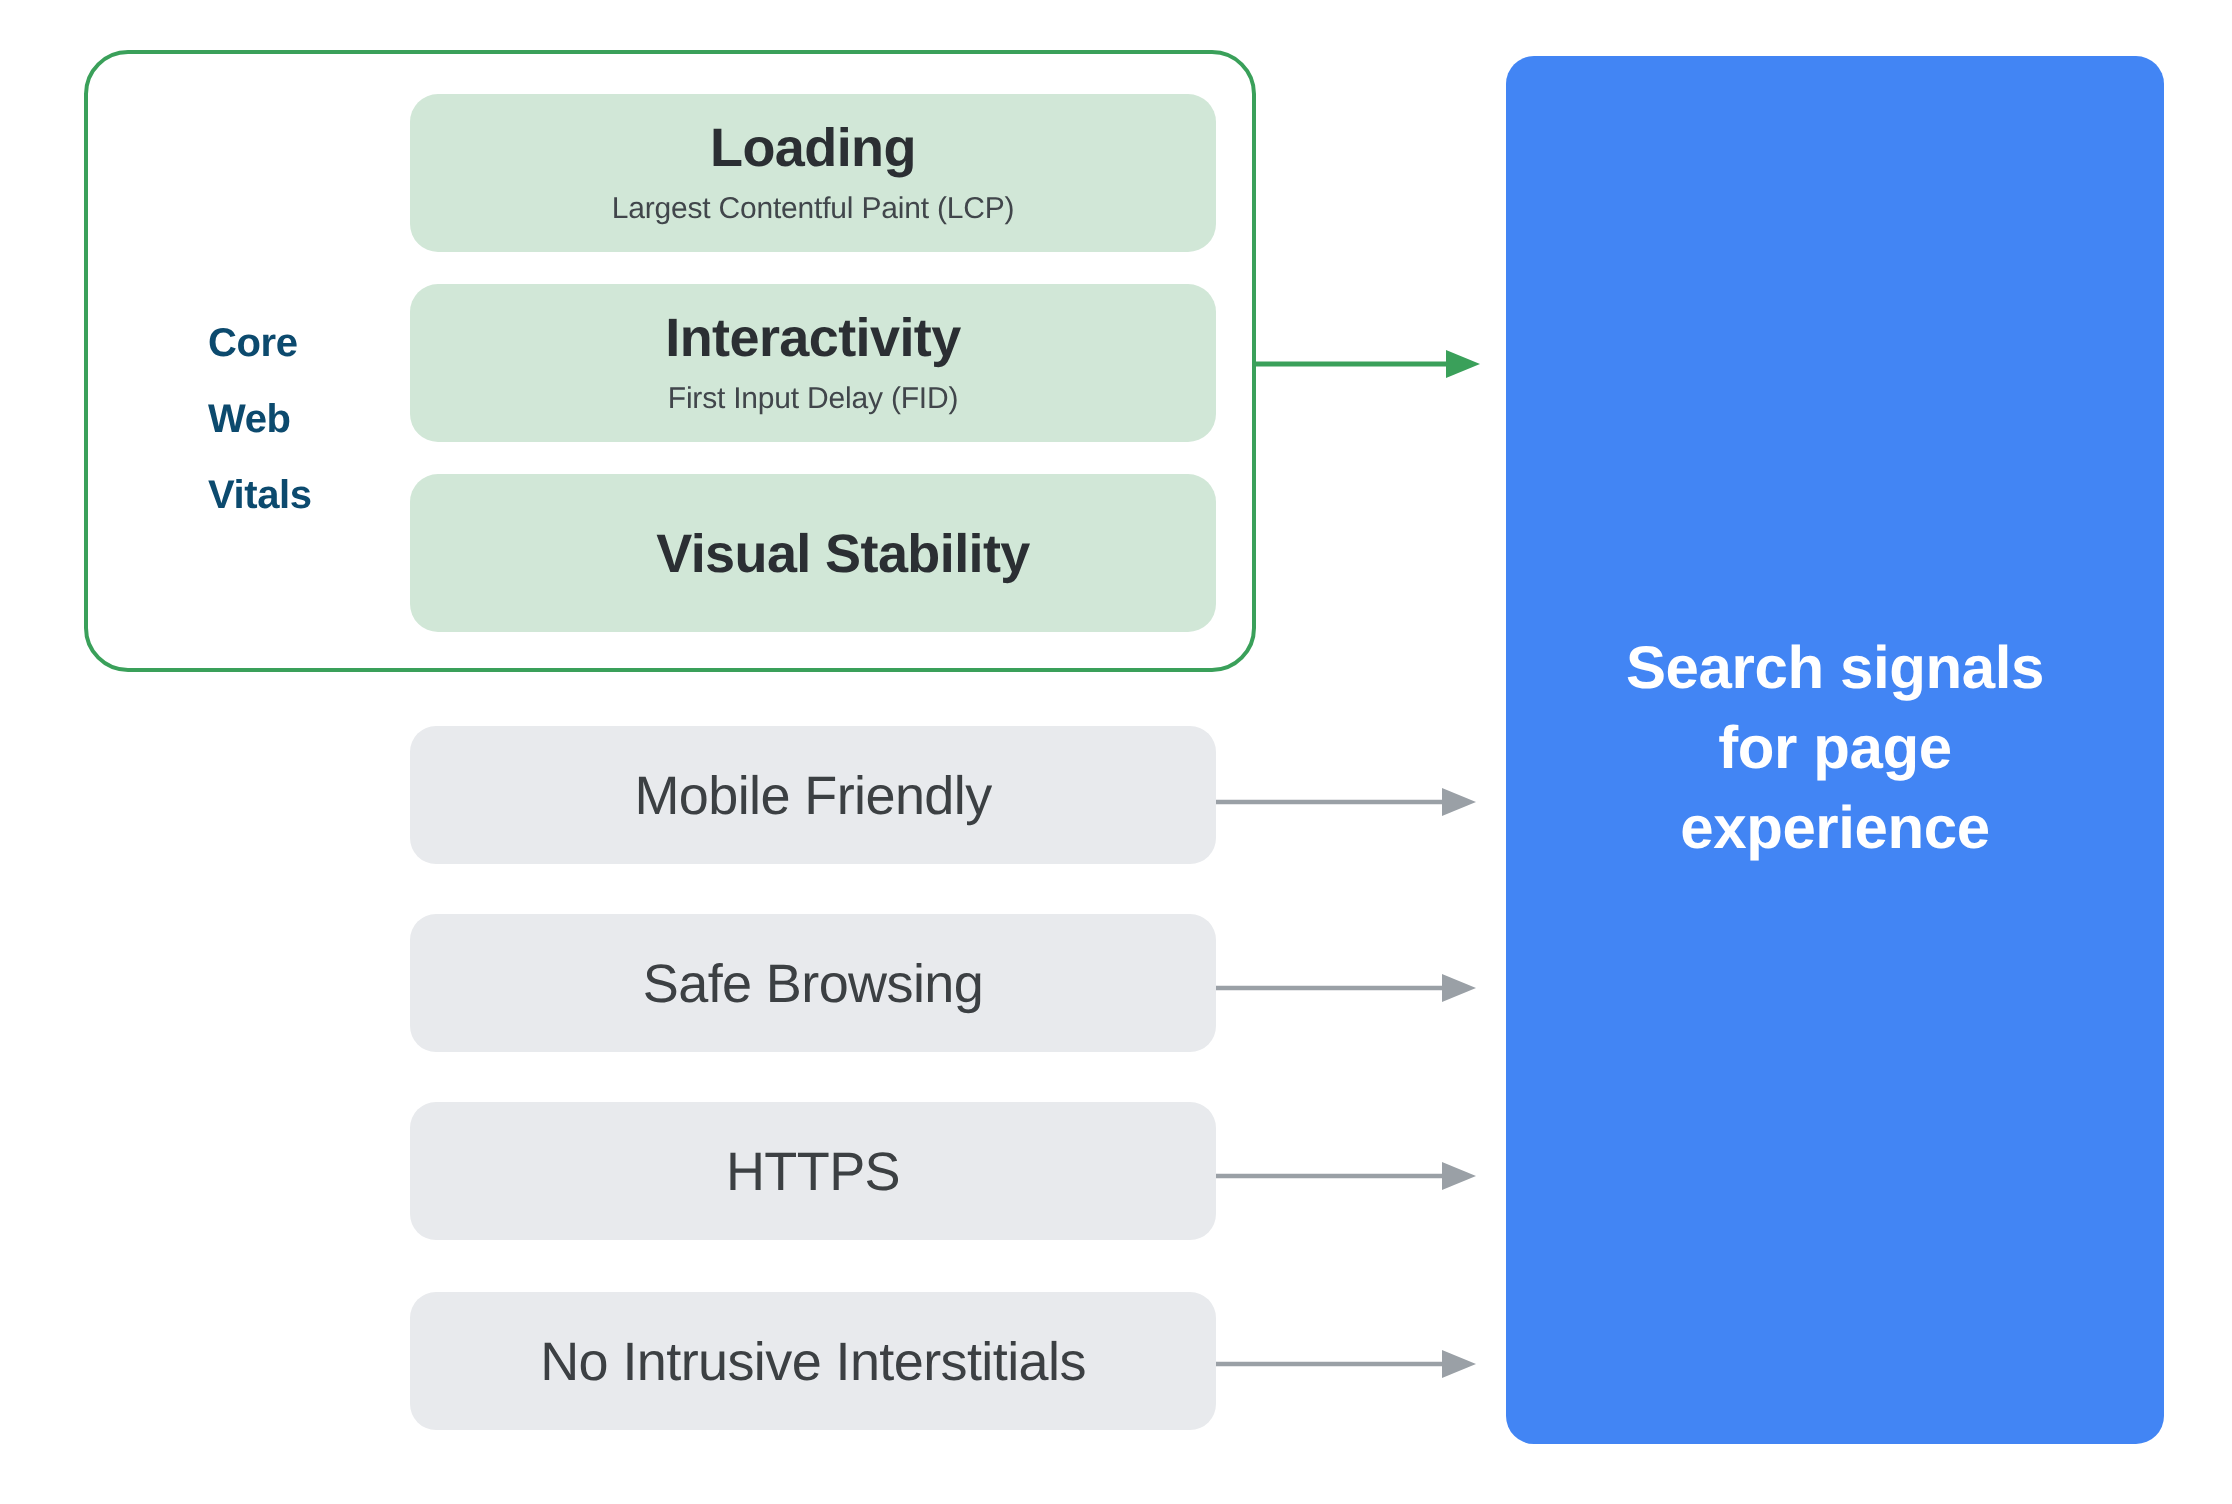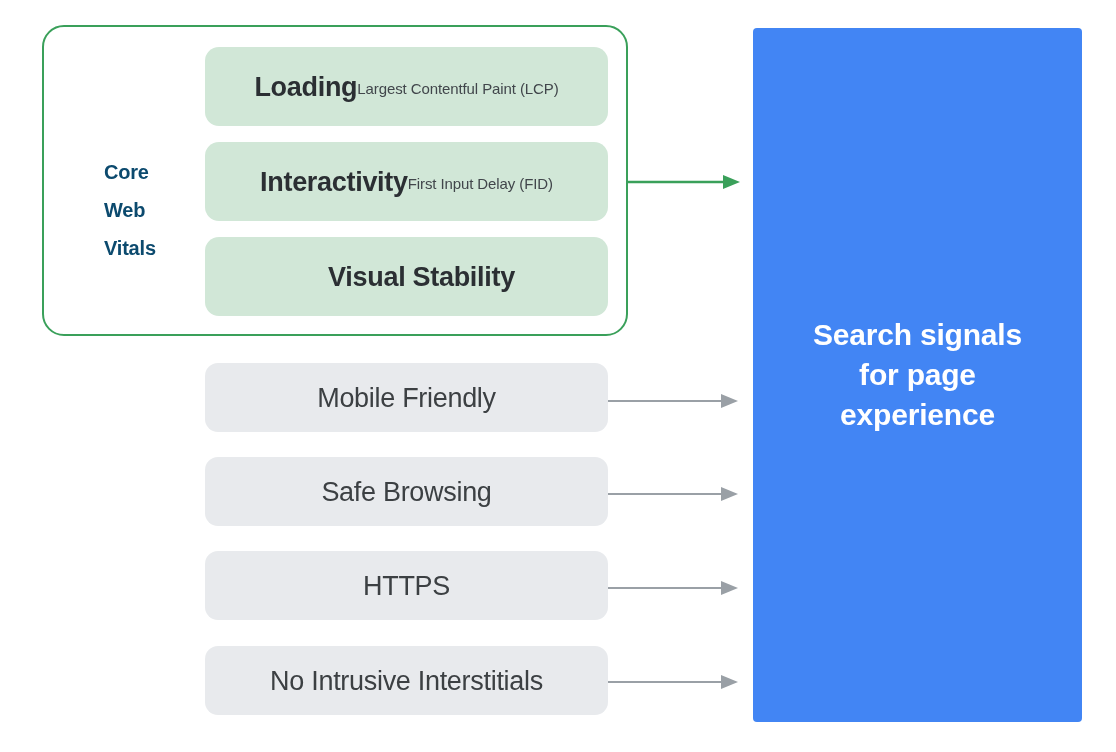--- a/index.html
+++ b/index.html
@@ -47,21 +47,21 @@
 
   
   .metric-card {
     position: absolute;
     left: 205px;
     width: 403px;
     height: 79px;
     background: #D1E7D7;
     border-radius: 14px;
     display: flex;
-    flex-direction: row;
+    flex-direction: column;
     align-items: center;
     justify-content: center;
     box-sizing: border-box;
   }
   .metric-card.c1 { top: 47px; }
   .metric-card.c2 { top: 142px; }
   .metric-card.c3 { top: 237px; padding-left: 30px; }
   .metric-title {
     font-size: 27px;
     font-weight: 600;
@@ -116,21 +116,21 @@
   .arrow-gray-4 { left: 608px; top: 673px; width: 134px; }
 
   
   .target-box {
     position: absolute;
     left: 753px;
     top: 28px;
     width: 329px;
     height: 694px;
     background: #4285F4;
-    border-radius: 4px;
+    border-radius: 14px;
     display: flex;
     align-items: center;
     justify-content: center;
     box-sizing: border-box;
   }
   .target-text {
     color: #FFFFFF;
     font-size: 30px;
     font-weight: bold;
     line-height: 40px;

